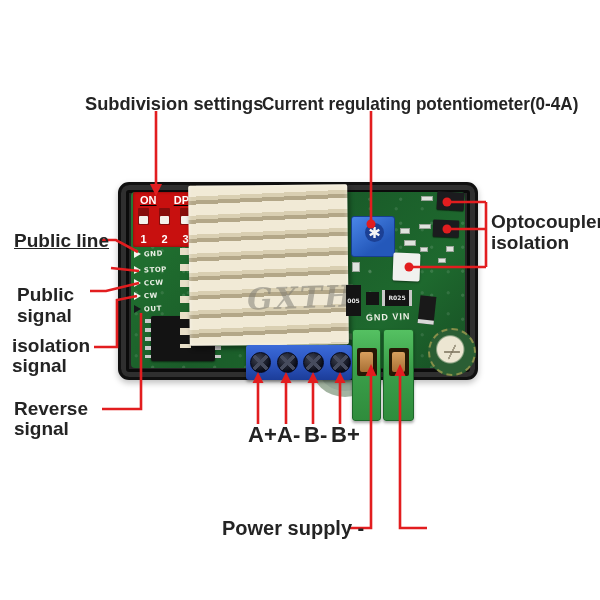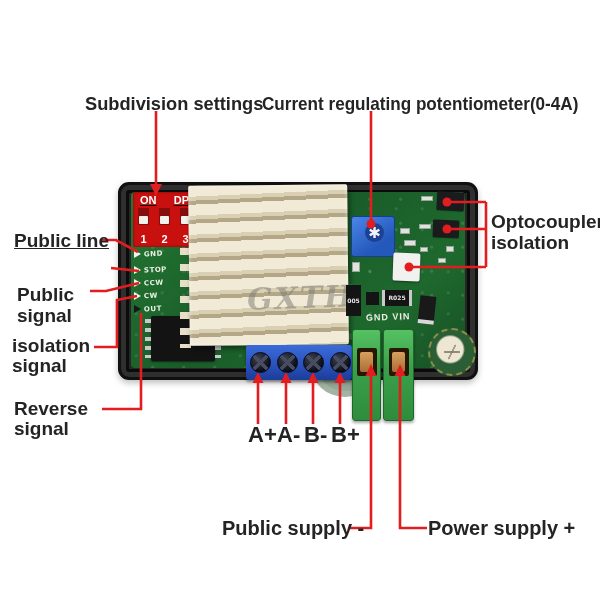--- a/index.html
+++ b/index.html
@@ -259,16 +259,15 @@
   <div class="lbl" style="left:14px;top:399px;line-height:20px;">
     <div>Reverse</div>
     <div>signal</div>
   </div>
 
   <div class="lbl term-lbl" style="left:248px;top:424px;">A+</div>
   <div class="lbl term-lbl" style="left:277px;top:424px;">A-</div>
   <div class="lbl term-lbl" style="left:304px;top:424px;">B-</div>
   <div class="lbl term-lbl" style="left:331px;top:424px;">B+</div>
 
-  <div class="lbl pow-lbl" style="left:222px;top:518px;">Public supply -</div>
-  <div class="lbl pow-lbl" style="left:428px;top:518px;">Power supply +</div>
+  <div class="lbl pow-lbl" style="left:222px;top:518px;">Power supply -</div>
 
 </div>
 
 </body></html>

